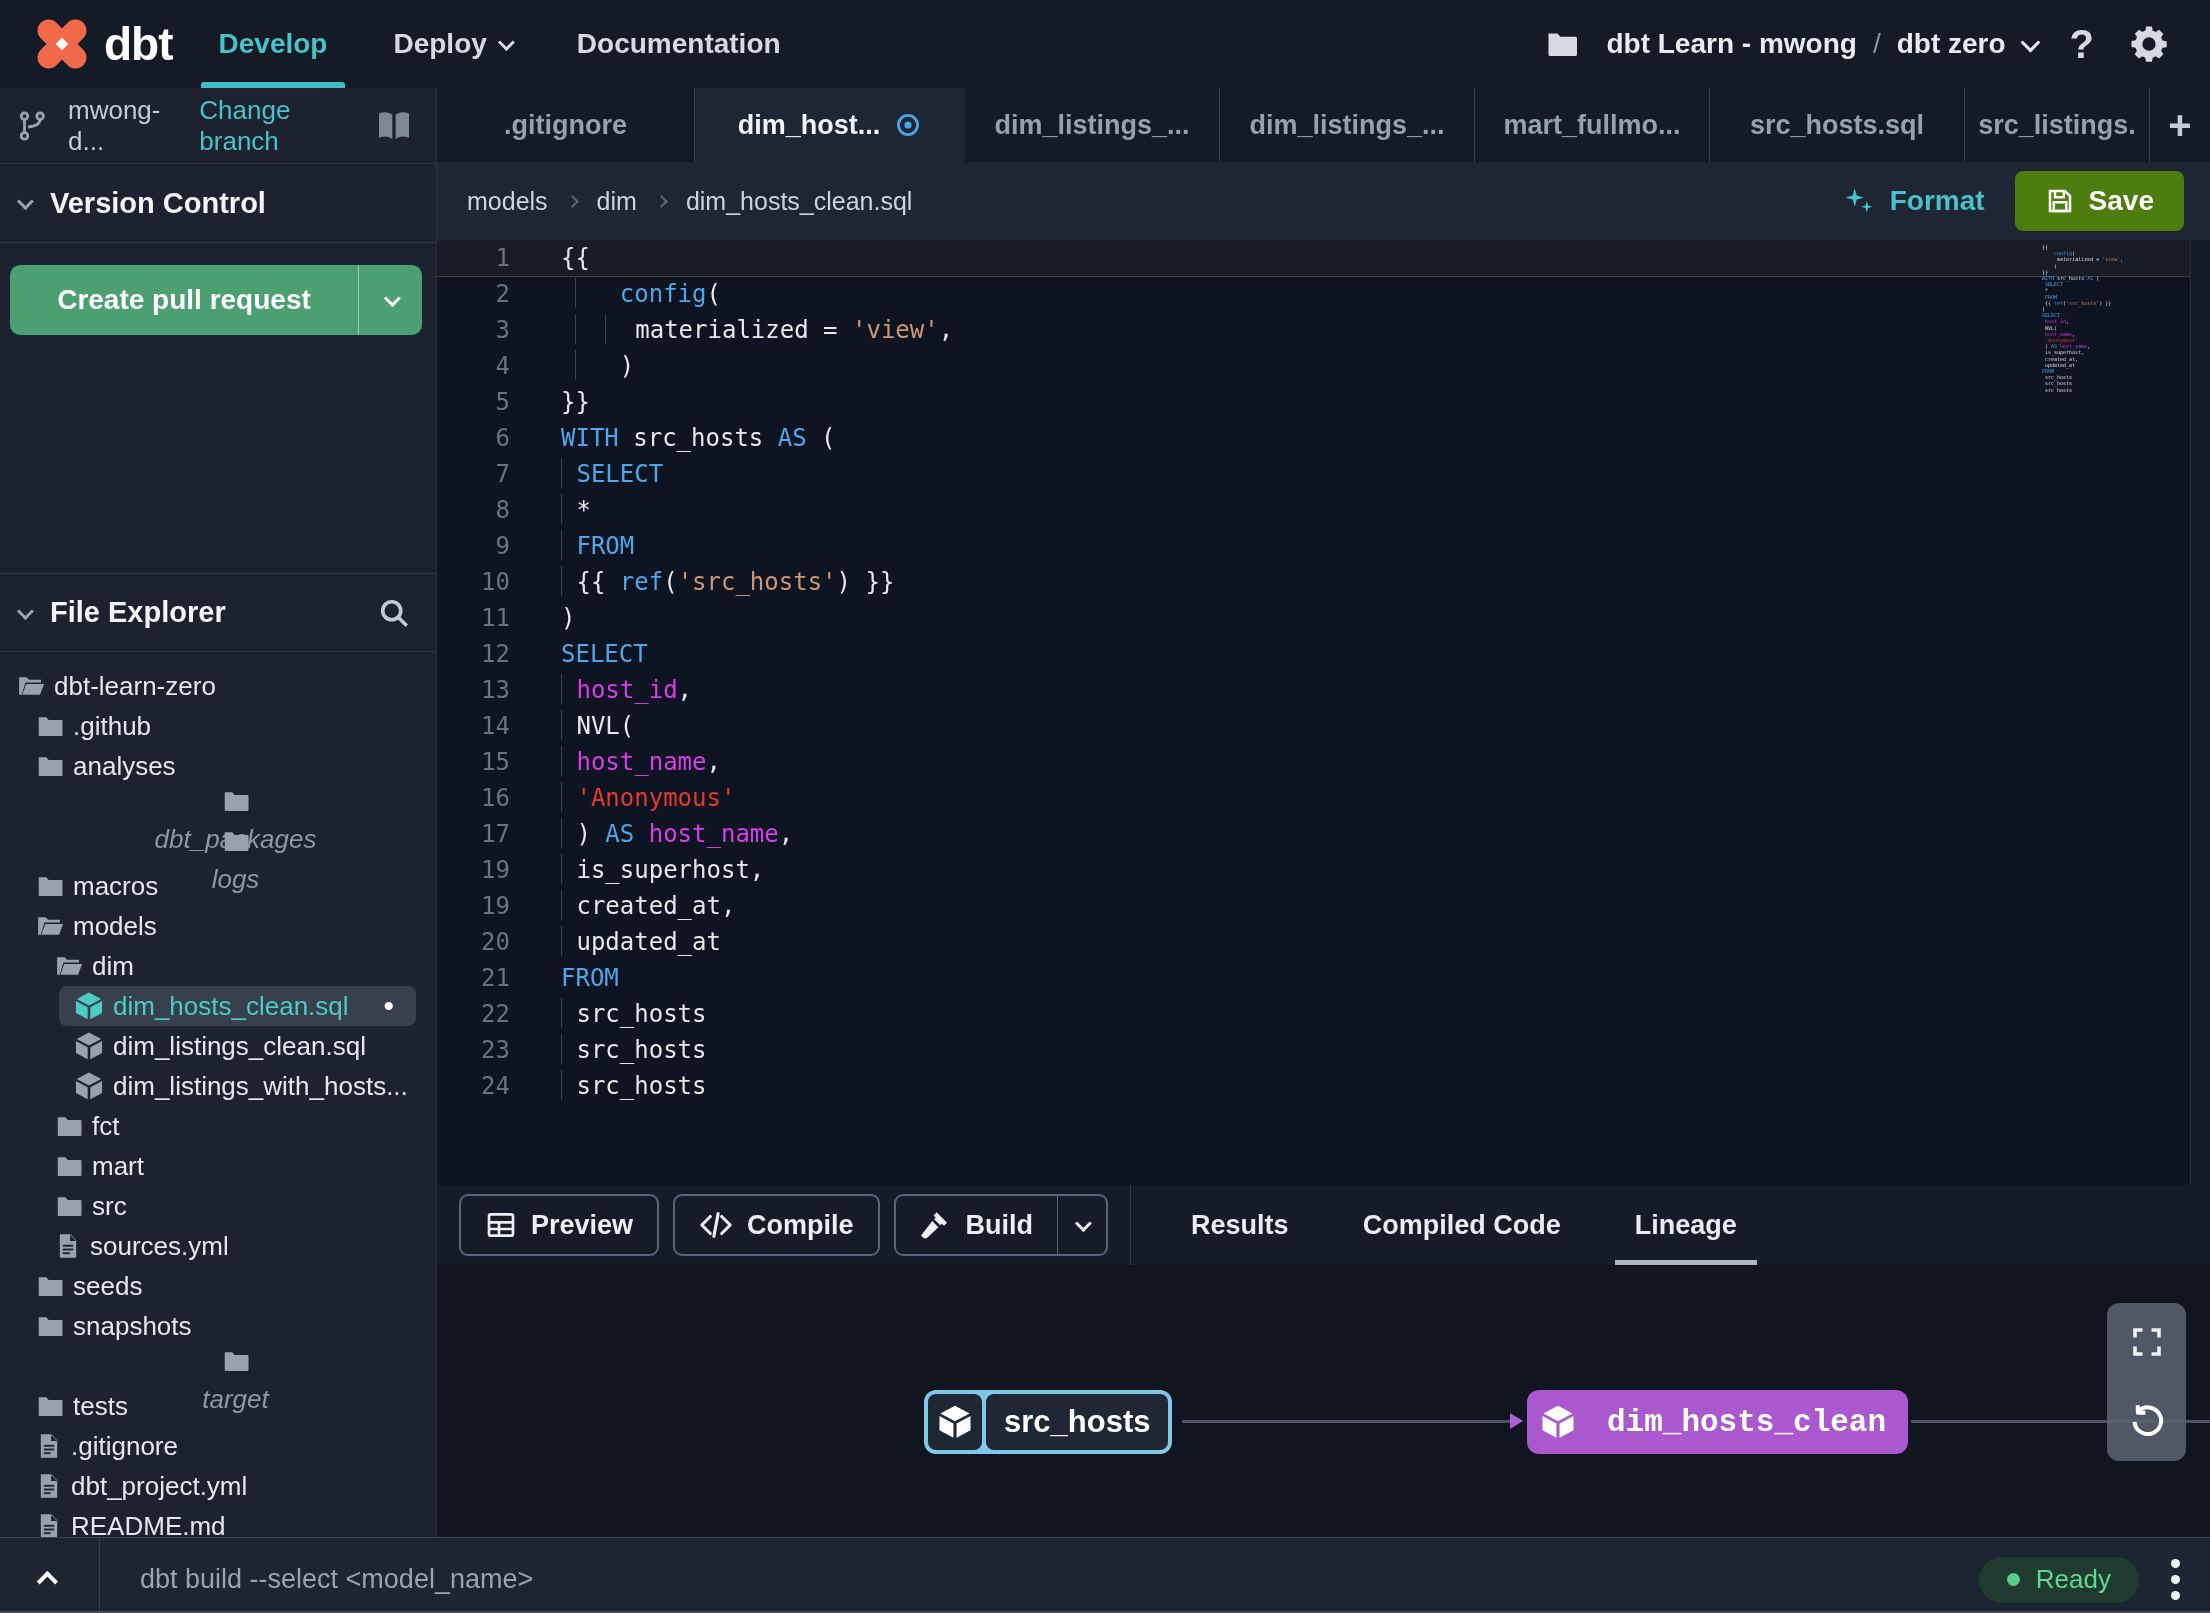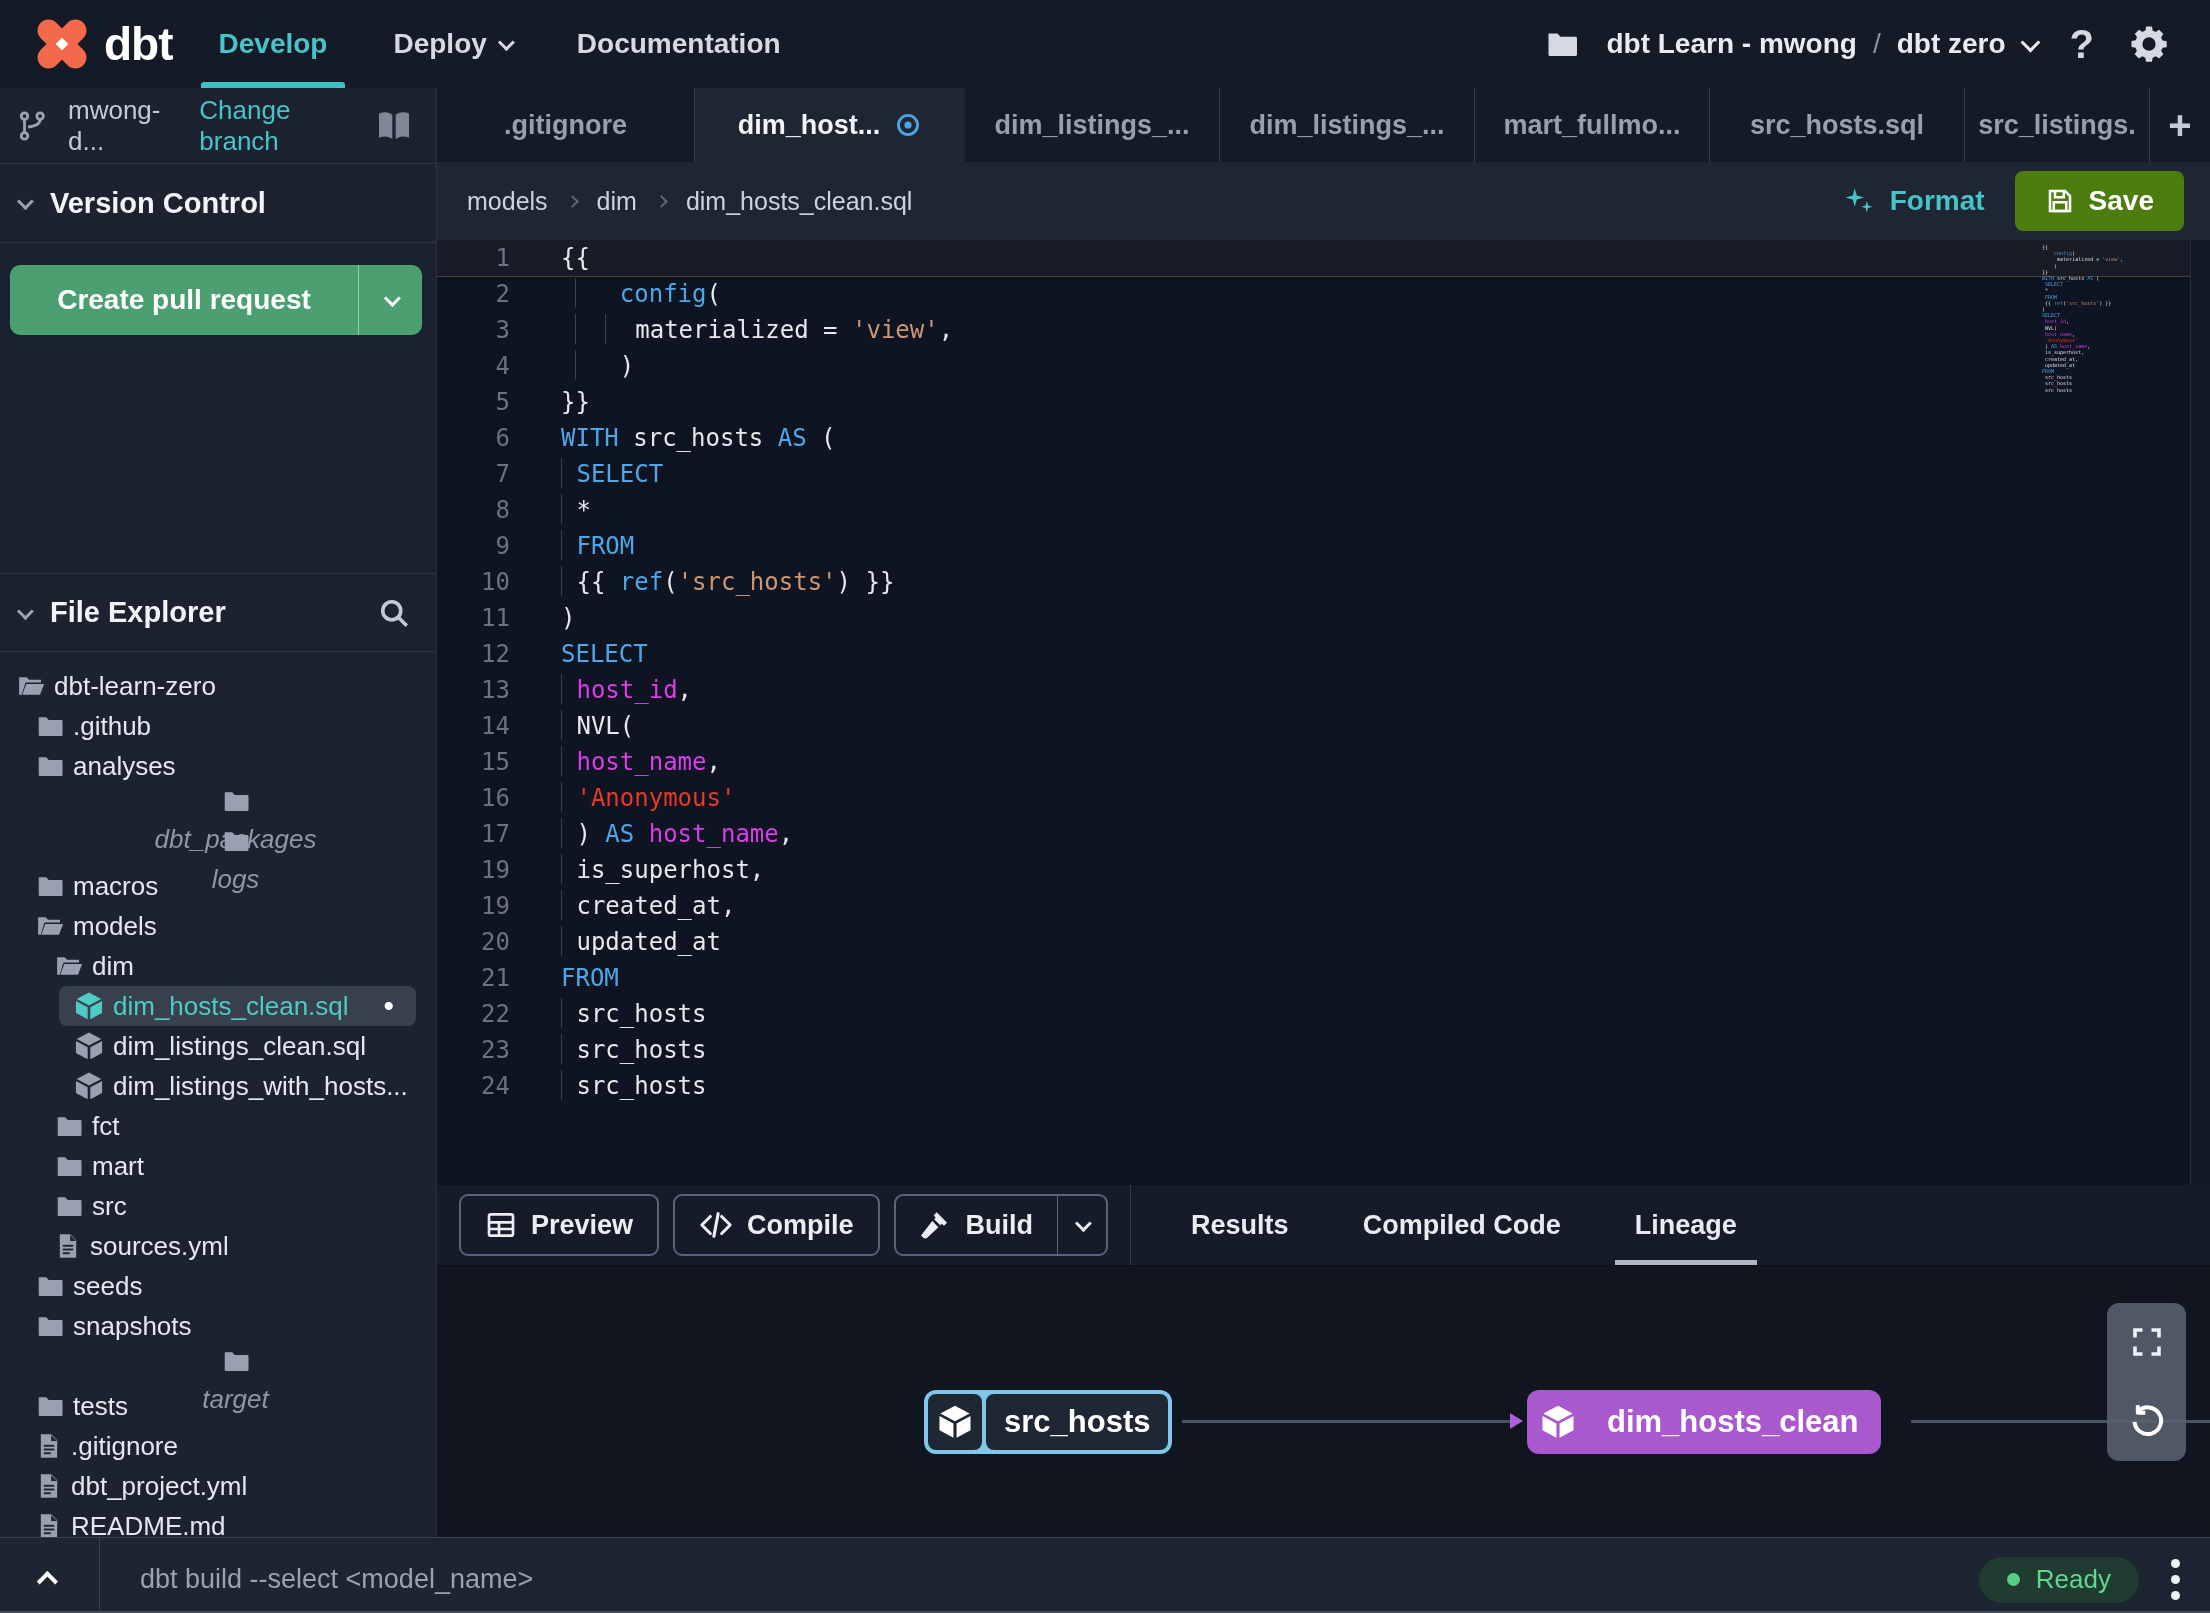--- a/index.html
+++ b/index.html
@@ -117,21 +117,21 @@
 
   
   .lineage { height:272px; background:#10151f; border-top:1px solid #0c1119; position:relative;
              overflow:hidden; }
   .lnode { position:absolute; top:124px; height:64px; background:#7fc6e8; border-radius:12px;
            padding:4px; display:flex; gap:4px; align-items:stretch; cursor:pointer; }
   .lnode .nic { background:#1f2734; border-radius:8px; width:54px; display:flex; align-items:center;
                 justify-content:center; color:#fff; }
   .lnode .nlb { background:#1f2734; border-radius:8px; padding:0 18px; display:flex; align-items:center;
                 color:#fff; font-size:31px; font-weight:700; white-space:nowrap; }
-  .lnode.purple { background:#a958ce; }
+  .lnode.purple { background:#a958ce;font-family:Liberation Mono, monospace; }
   .lnode.purple .nic, .lnode.purple .nlb { background:transparent; }
   .ledge { position:absolute; top:154px; height:2.5px; background:#4a5264; }
   .ledge::after { content:""; position:absolute; right:-4px; top:-7px; border-left:13px solid #b05fd8;
                   border-top:8px solid transparent; border-bottom:8px solid transparent; }
   .ltoolbar { position:absolute; top:37px; right:24px; width:79px; height:158px;
               background:rgba(90,98,112,.88); border-radius:12px; display:flex; flex-direction:column;
               align-items:center; justify-content:space-around; color:#eef1f5; z-index:5; }
   .ltool { cursor:pointer; }
 
   

